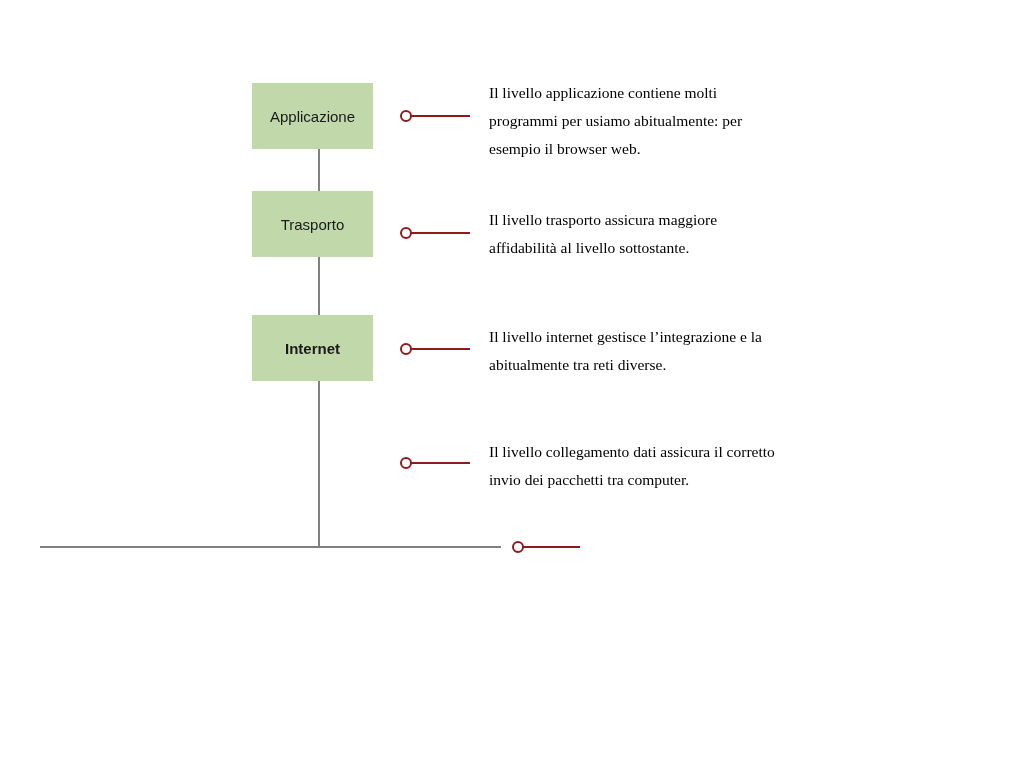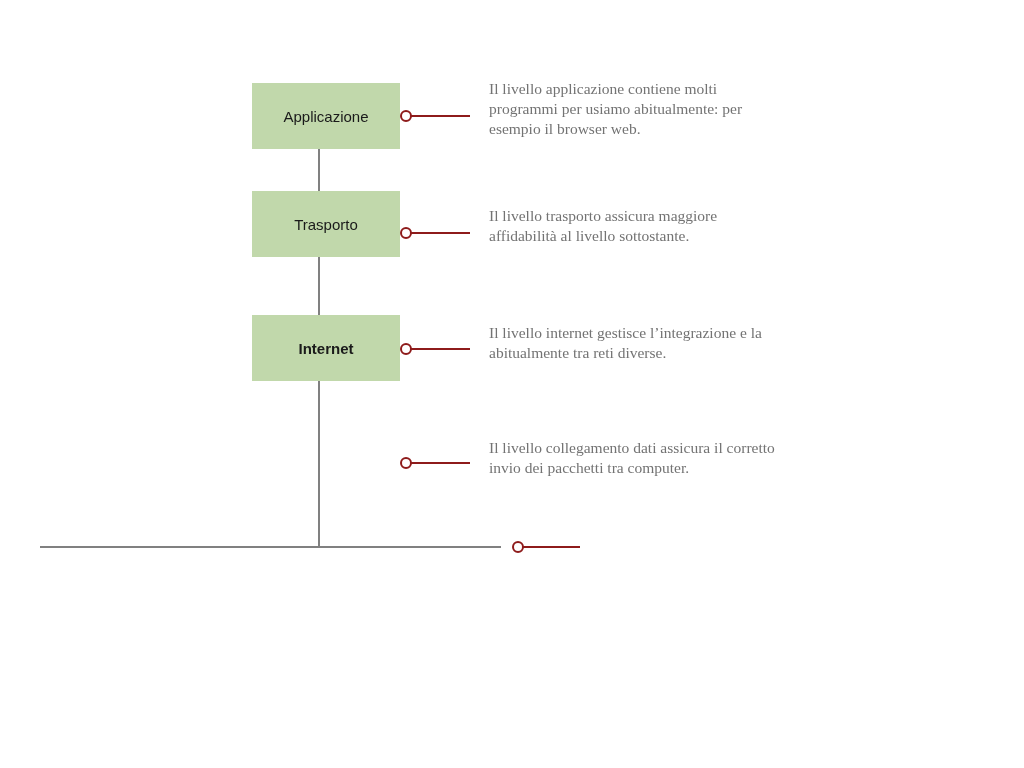--- a/index.html
+++ b/index.html
@@ -41,21 +41,21 @@
     top: 546px;
     width: 461px;
     height: 2px;
     background: #808080;
   }
 
   
   .layer-box {
     position: absolute;
     left: 252px;
-    width: 148px;
+    width: 121px;
     height: 66px;
     background: #c1d8ab;
     display: flex;
     align-items: center;
     justify-content: center;
     box-sizing: border-box;
   }
   .layer-box .box-label {
     font-family: "Liberation Sans", sans-serif;
     font-size: 15px;
@@ -104,22 +104,22 @@
   .leader-2 .leader-line,
   .leader-3 .leader-line,
   .leader-4 .leader-line { width: 60px; }
   .leader-5 .leader-line { width: 58px; }
 
   
   .desc {
     position: absolute;
     font-family: "Liberation Serif", serif;
     font-size: 15.5px;
-    line-height: 20px;
-    color: #737373;
+    line-height: 28px;
+    color: #000000;
   }
   .desc-1 { left: 489px; top: 79px;  width: 290px; }
   .desc-2 { left: 489px; top: 206px; width: 290px; font-family: Liberation Serif, serif; }
   .desc-3 { left: 489px; top: 323px; width: 295px; }
   .desc-4 { left: 489px; top: 438px; width: 295px; }
   .desc-5 { left: 600px; top: 538px; width: 275px; }
 </style>
 </head>
 <body>
 

